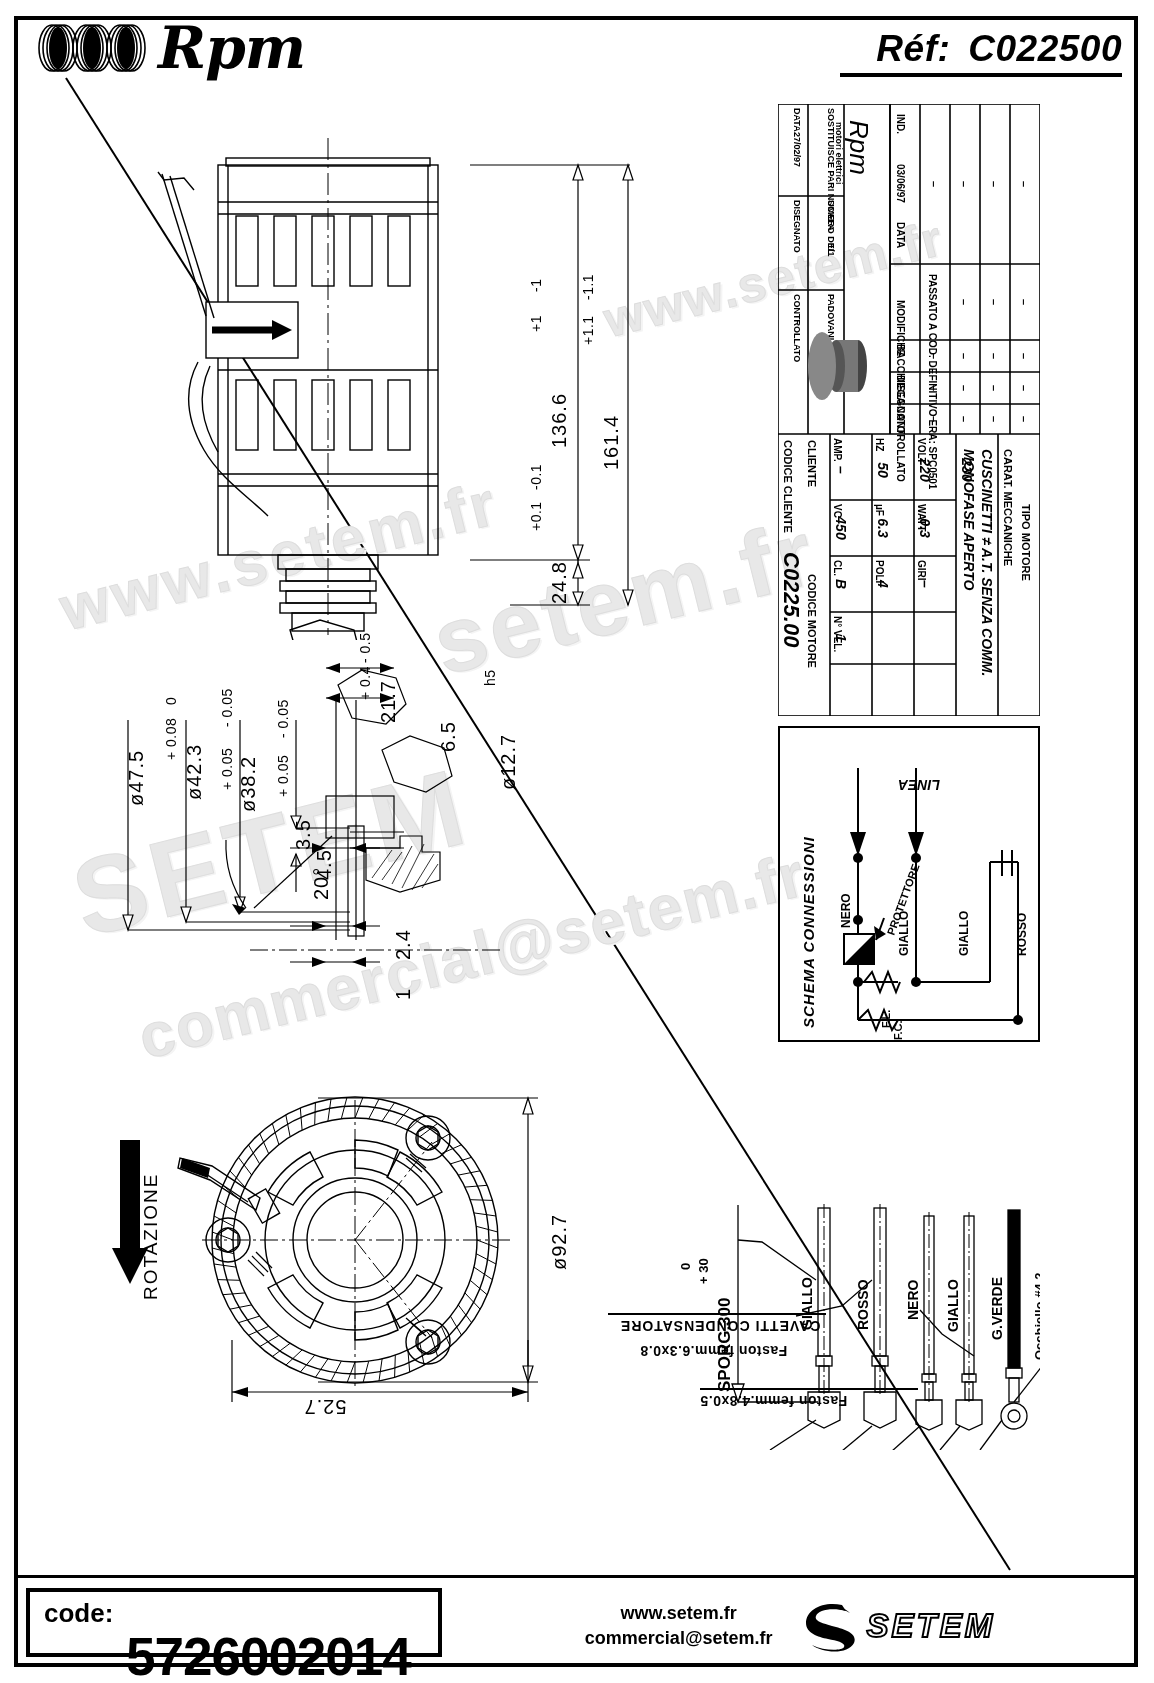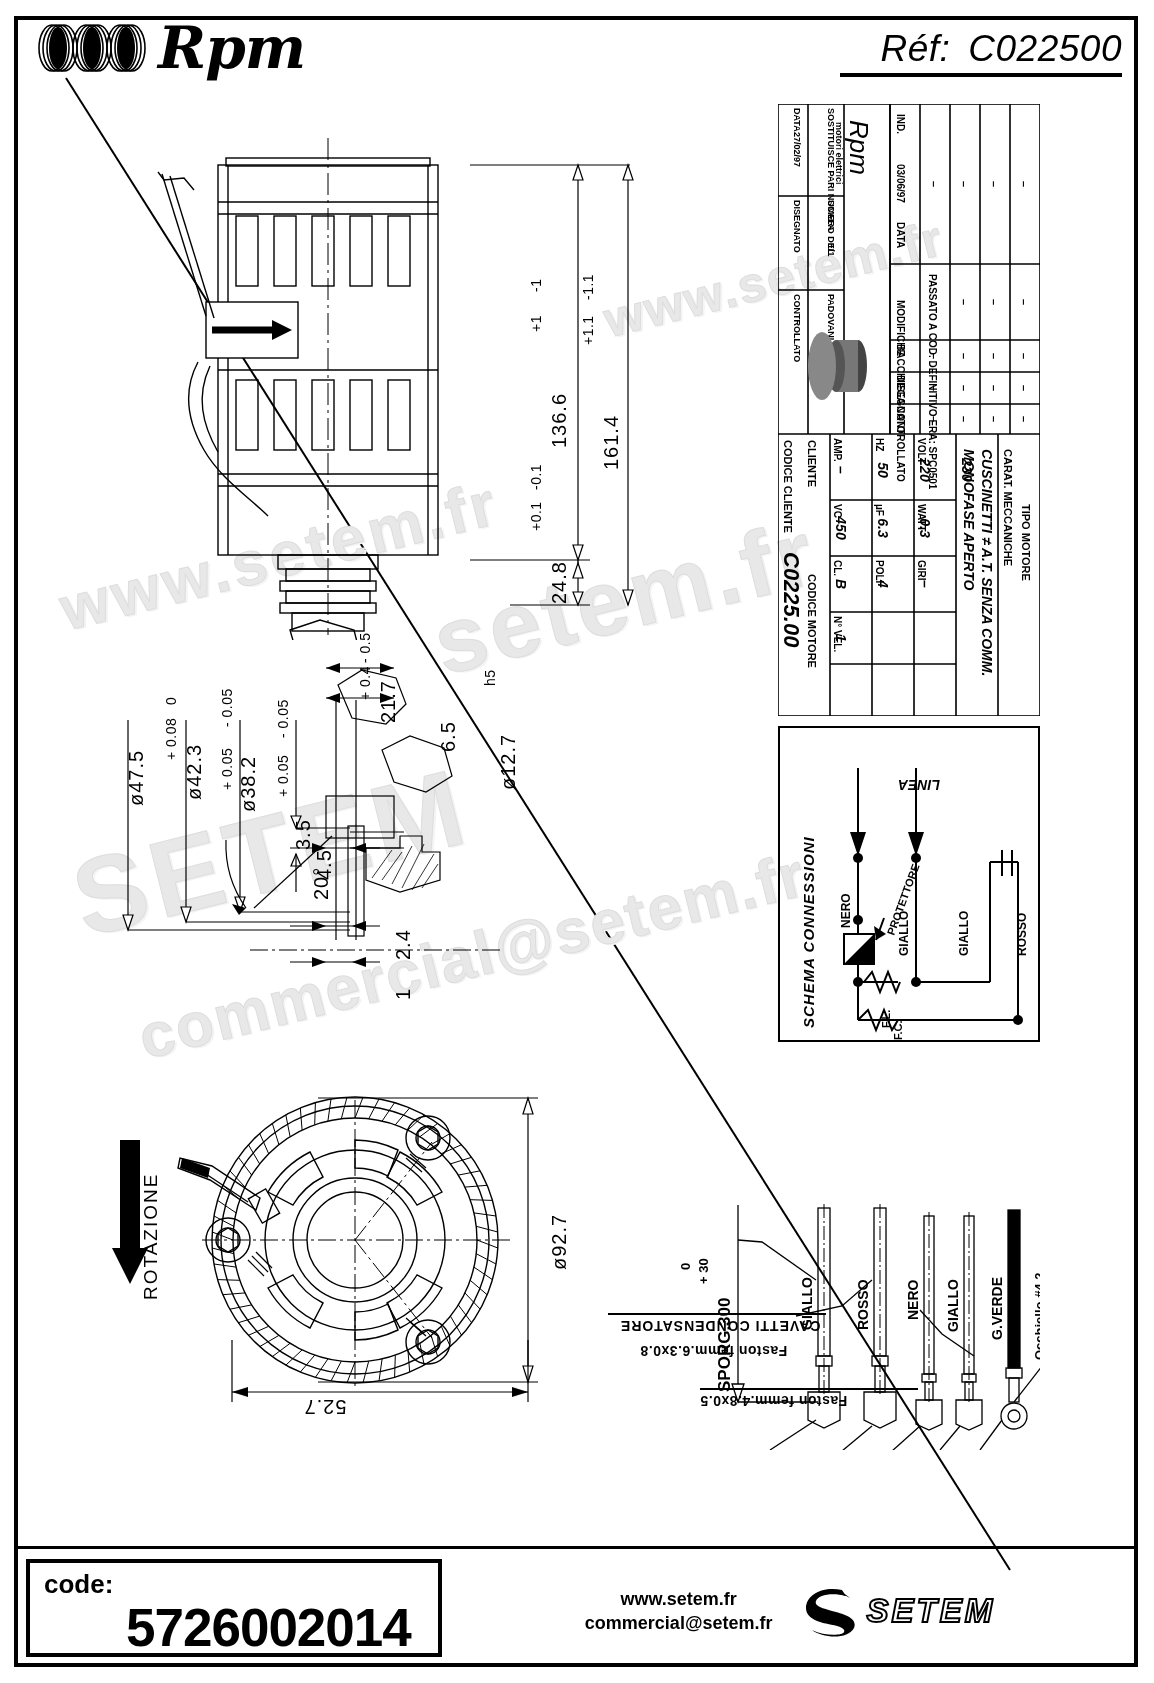--- a/index.html
+++ b/index.html
@@ -46,21 +46,21 @@
     margin-left: 4px;
     letter-spacing: -1px;
   }
   .ref-block {
     position: absolute;
     right: 32px; top: 28px;
     text-align: right;
   }
   .ref-line {
     font-family: "Liberation Sans", sans-serif;
-    font-weight: normal; font-style: italic;
+    font-weight: bold; font-style: italic;
     font-size: 37px;
     letter-spacing: 0.5px;
     white-space: nowrap;
   }
   .ref-label { margin-right: 18px; }
   .ref-underline {
     border-bottom: 4px solid #000;
     width: 282px;
     margin-top: 3px;
     margin-left: auto;
@@ -105,21 +105,21 @@
     position:absolute;
     left: 778px; top: 726px;
     width: 262px; height: 316px;
     border: 2px solid #000;
     box-sizing:border-box;
   }
   
   .footer {
     position: absolute;
     left: 14px; bottom: 16px;
-    width: 1124px; height: 121px;
+    width: 1124px; height: 92px;
     border-top: 3px solid #000;
     box-sizing: border-box;
     display: flex;
   }
   .code-box {
     width: 416px;
     margin: 10px 0 10px 12px;
     border: 4px solid #000;
     box-sizing: border-box;
     position: relative;

